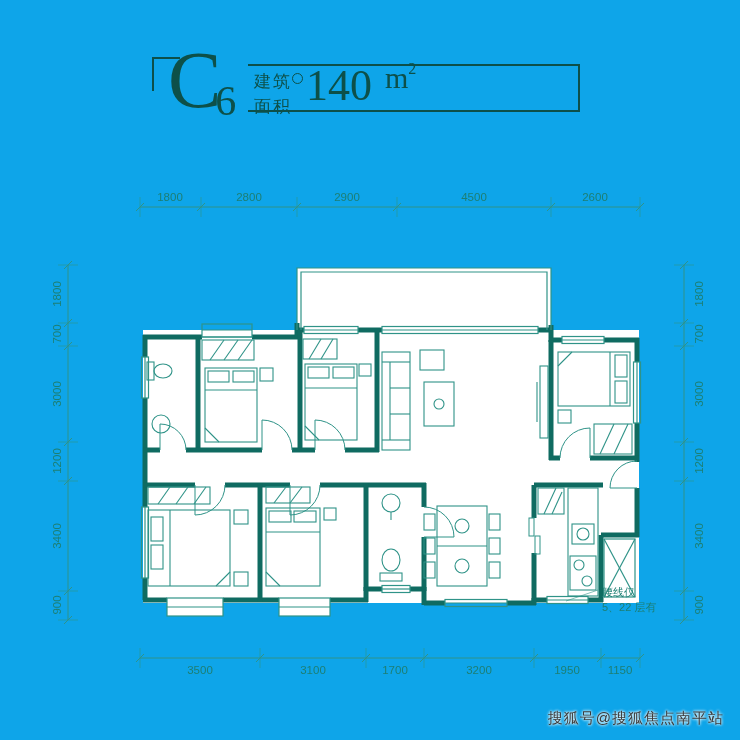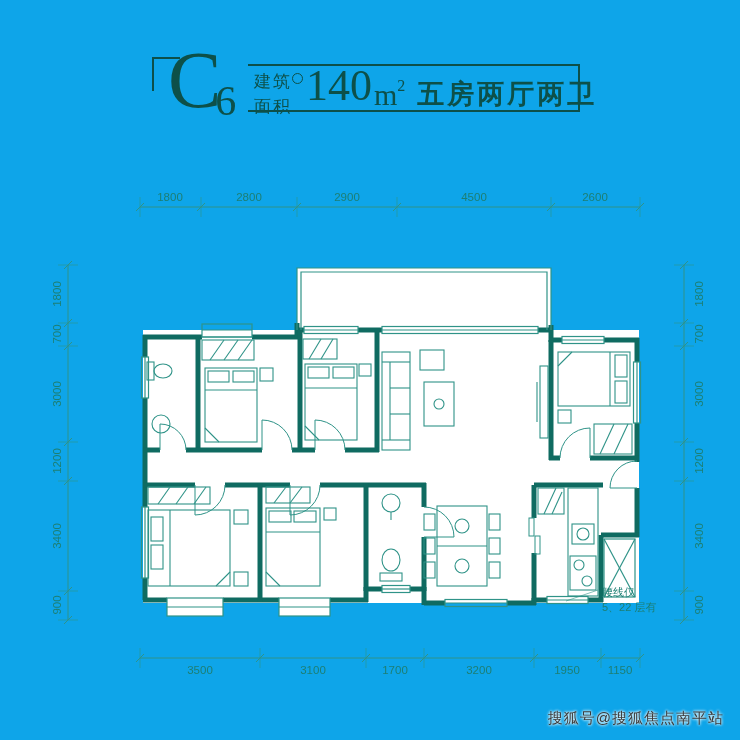--- a/index.html
+++ b/index.html
@@ -27,24 +27,24 @@
   .circle-mark{
     position:absolute;left:292px;top:73px;width:9px;height:9px;
     border:1px solid #0d5049;border-radius:50%;
   }
   .spec-frame{
     position:absolute;left:248px;top:64px;width:330px;height:44px;
     border-top:2px solid #0d5049;border-right:2px solid #0d5049;border-bottom:2px solid #0d5049;
   }
   .spec{
     position:absolute;left:306px;top:60px;height:52px;
-    display:flex;align-items:flex-end;color:#0d5049;
+    display:flex;align-items:flex-start;color:#0d5049;
   }
   .spec-area{font-family:"Liberation Serif",serif;font-size:44px;line-height:52px;}
-  .spec-unit{font-family:"Liberation Serif",serif;font-size:30px;margin-left:2px;}
+  .spec-unit{font-family:"Liberation Serif",serif;font-size:30px;margin-left:13px;}
   .spec-sup{font-size:16px;vertical-align:14px;}
   .spec-rooms{font-size:27px;font-weight:bold;letter-spacing:3px;margin-left:12px;}
   
   .watermark{
     position:absolute;right:16px;bottom:12px;
     font-size:15px;color:#3b3b3b;letter-spacing:1px;
     text-shadow:0 0 3px #ffffff,0 0 3px #ffffff;
     margin-left:48px;
   }
   
@@ -69,21 +69,20 @@
   </div>
   <div class="area-label">
     <span>建筑</span>
     <span>面积</span>
   </div>
   <div class="circle-mark"></div>
   <div class="spec-frame"></div>
   <div class="spec">
     <span class="spec-area">140</span>
       <span class="spec-unit"><span>m</span><sup class="spec-sup">2</sup></span>
-    <span class="spec-rooms">五房两厅两卫</span>
   </div>
 
   <svg width="740" height="740" viewBox="0 0 740 740">
 
     <g>
       <rect x="143" y="330" width="496" height="273" fill="#ffffff"></rect>
       <rect x="297" y="268" width="254" height="62" fill="#ffffff"></rect>
       <rect x="167" y="598" width="56" height="18" fill="#ffffff"></rect>
       <rect x="279" y="598" width="51" height="18" fill="#ffffff"></rect>
     </g>

